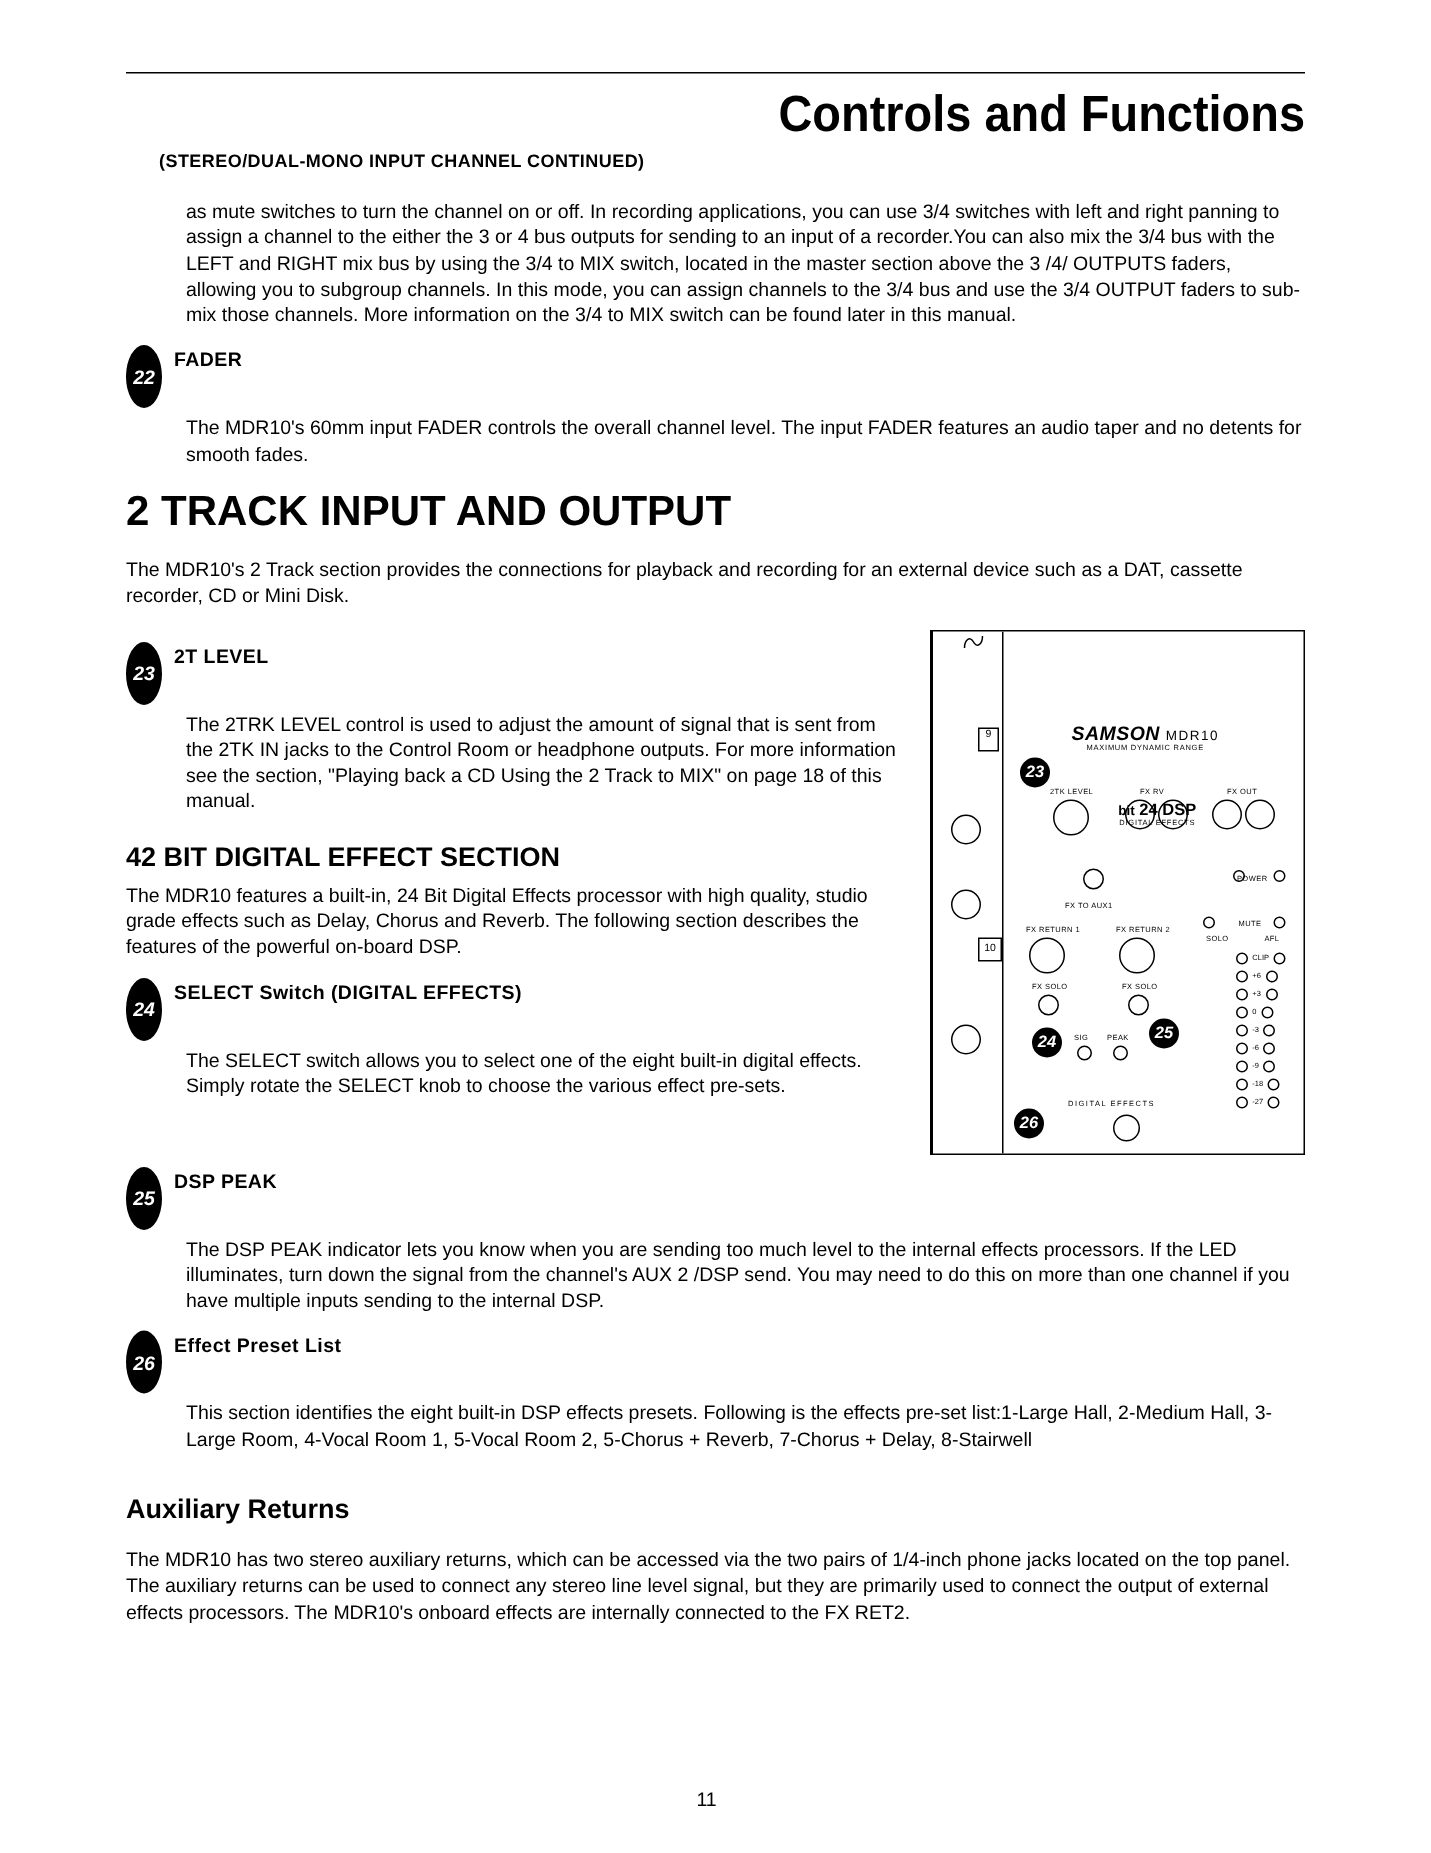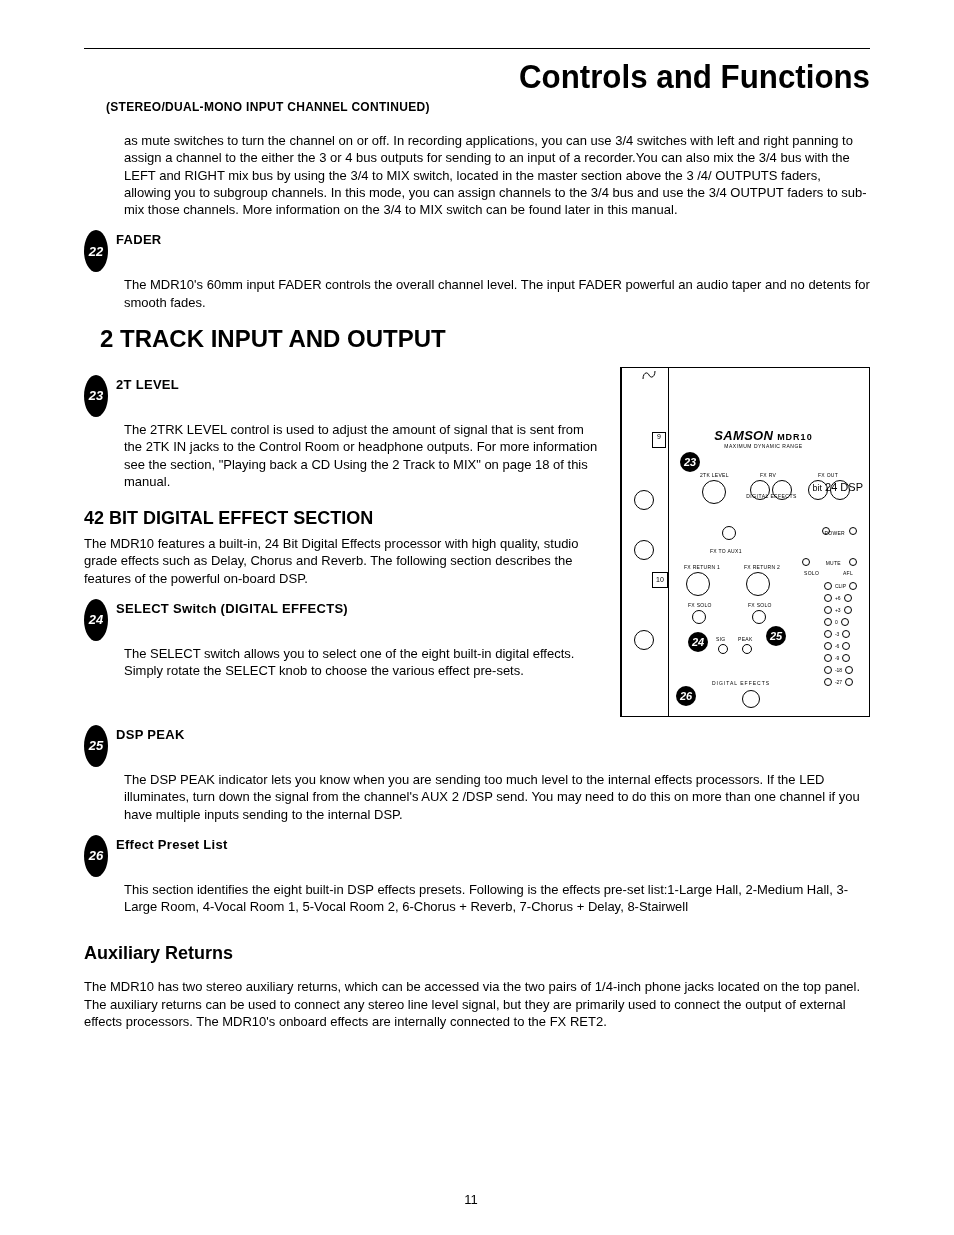--- a/index.html
+++ b/index.html
@@ -46,22 +46,22 @@
   .indent{padding-left:40px;}
   .section-h1{
     font-weight:900;
     font-size:22px;
     margin:26px 0 6px 0;
     letter-spacing:0px;
     font-family:Arial,Helvetica,sans-serif;
   }
   .section-h2{
     font-weight:900;
-    font-size:24px;
-    margin:0 0 14px 16px;
+    font-size:28px;
+    margin:0 0 14px 0;
     letter-spacing:0px;
   }
   .section-h3{
     font-weight:900;
     font-size:18px;
     margin:18px 0 6px 0;
   }
   .sub-heading{
     font-weight:900;
     font-size:13px;
@@ -98,23 +98,23 @@
     box-sizing:border-box;
     padding:6px;
     font-size:7px;
     position:relative;
     overflow:hidden;
   }
   .diagram .brand{
     font-weight:900;font-style:italic;font-size:13px;
     text-align:center;margin:54px 0 0 36px;letter-spacing:0.3px;
   }
-  .diagram .model{font-weight:700;font-size:9px;margin-left:0;font-style:normal;letter-spacing:1px;}
+  .diagram .model{font-weight:400;font-size:9px;margin-left:0;font-style:normal;letter-spacing:1px;}
   .diagram .sub{font-size:5px;text-align:center;margin-left:36px;letter-spacing:0.5px;}
-  .diagram .dsp-label{font-weight:400;font-size:11px;text-align:right;margin:32px 0 0 52px;}
+  .diagram .dsp-label{font-weight:700;font-size:11px;text-align:center;margin:32px 0 0 52px;}
   .diagram .dsp-sub{font-size:5px;text-align:center;margin-left:52px;letter-spacing:0.5px;}
   .dia-ball{
     position:absolute;width:20px;height:20px;border-radius:50%;
     background:#000;color:#fff;font-weight:900;font-size:11px;
     display:flex;align-items:center;justify-content:center;font-style:italic;
   }
   .knob{
     position:absolute;width:18px;height:18px;border:1px solid #000;border-radius:50%;
   }
   .knob-lg{width:22px;height:22px;}
@@ -149,23 +149,24 @@
   <h1 class="page-title">Controls and Functions</h1>
 
   <p class="cont-label">(STEREO/DUAL-MONO INPUT CHANNEL CONTINUED)</p>
 
   <p class="body-text indent">as mute switches to turn the channel on or off. In recording applications, you can use 3/4 switches with left and right panning to assign a channel to the either the 3 or 4 bus outputs for sending to an input of a recorder.You can also mix the 3/4 bus with the LEFT and RIGHT mix bus by using the 3/4 to MIX switch, located in the master section above the 3 /4/ OUTPUTS faders, allowing you to subgroup channels. In this mode, you can assign channels to the 3/4 bus and use the 3/4 OUTPUT faders to sub-mix those channels. More information on the 3/4 to MIX switch can be found later in this manual.</p>
 
   <div class="callout">
     <div class="numball">22</div>
     <p class="sub-heading">FADER</p>
   </div>
-  <p class="body-text indent">The MDR10's 60mm input FADER controls the overall channel level.  The input FADER powerful an audio taper and no detents for smooth fades.</p>
+  <p class="body-text indent">The MDR10's 60mm input FADER controls the overall channel level.  The input FADER features an audio taper and no detents for smooth fades.</p>
 
   <h3 class="section-h2">2 TRACK INPUT AND OUTPUT</h3>
+  <p class="body-text">The MDR10's 2 Track section provides the connections for playback and recording for an external device such as a DAT, cassette recorder, CD or Mini Disk.</p>
 
   <div class="two-col">
     <div class="col-text">
 
       <div class="callout">
         <div class="numball">23</div>
         <p class="sub-heading">2T LEVEL</p>
       </div>
       <p class="body-text indent">The 2TRK LEVEL control is used to adjust the amount of signal that is sent from the 2TK IN jacks to the Control Room or headphone outputs.  For more information see the section, "Playing back a CD Using the 2 Track to MIX" on page 18 of this manual.</p>
 
@@ -268,19 +269,19 @@
   <div class="callout">
     <div class="numball">25</div>
     <p class="sub-heading">DSP PEAK</p>
   </div>
   <p class="body-text indent">The DSP PEAK indicator lets you know when you are sending too much level to the internal effects processors.  If the LED illuminates, turn down the signal from the channel's AUX 2 /DSP send. You may need to do this on more than one channel if you have multiple inputs sending to the internal DSP.</p>
 
   <div class="callout">
     <div class="numball">26</div>
     <p class="sub-heading">Effect Preset List</p>
   </div>
-  <p class="body-text indent">This section identifies the eight built-in DSP effects presets. Following is the effects pre-set list:1-Large Hall, 2-Medium Hall, 3-Large Room, 4-Vocal Room 1, 5-Vocal Room 2, 6-Chorus + Reverb, 7-Chorus + Delay, 8-Stairwell</p>
+  <p class="body-text indent">This section identifies the eight built-in DSP effects presets. Following is the effects pre-set list:1-Large Hall, 2-Medium Hall, 3-Large Room, 4-Vocal Room 1, 5-Vocal Room 2, 5-Chorus + Reverb, 7-Chorus + Delay, 8-Stairwell</p>
 
   <h3 class="section-h3" style="margin-top:28px;">Auxiliary Returns</h3>
   <p class="body-text" style="margin-top:14px;">The MDR10 has two stereo auxiliary returns, which can be accessed via the two pairs of 1/4-inch phone jacks located on the top panel. The auxiliary returns can be used to connect any stereo line level signal, but they are primarily used to connect the output of external effects processors.  The MDR10's onboard effects are internally connected to the FX RET2.</p>
 
   <div class="footer-pg">11</div>
 </div>
 
 </body></html>

